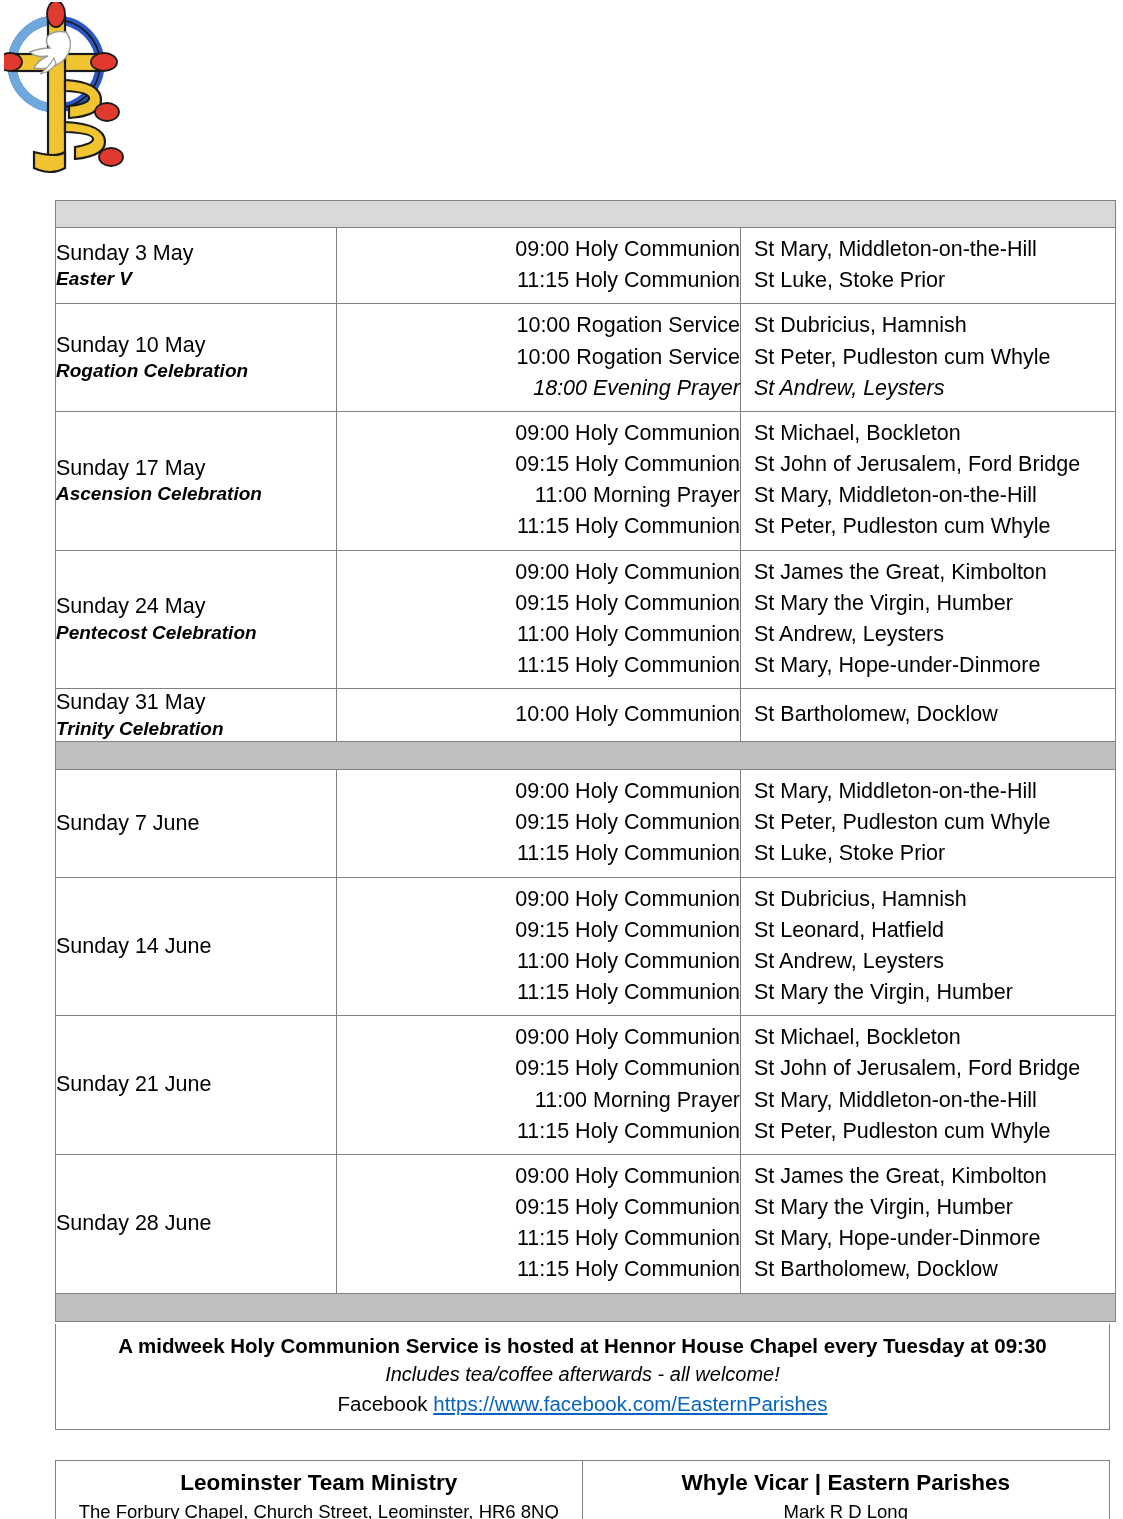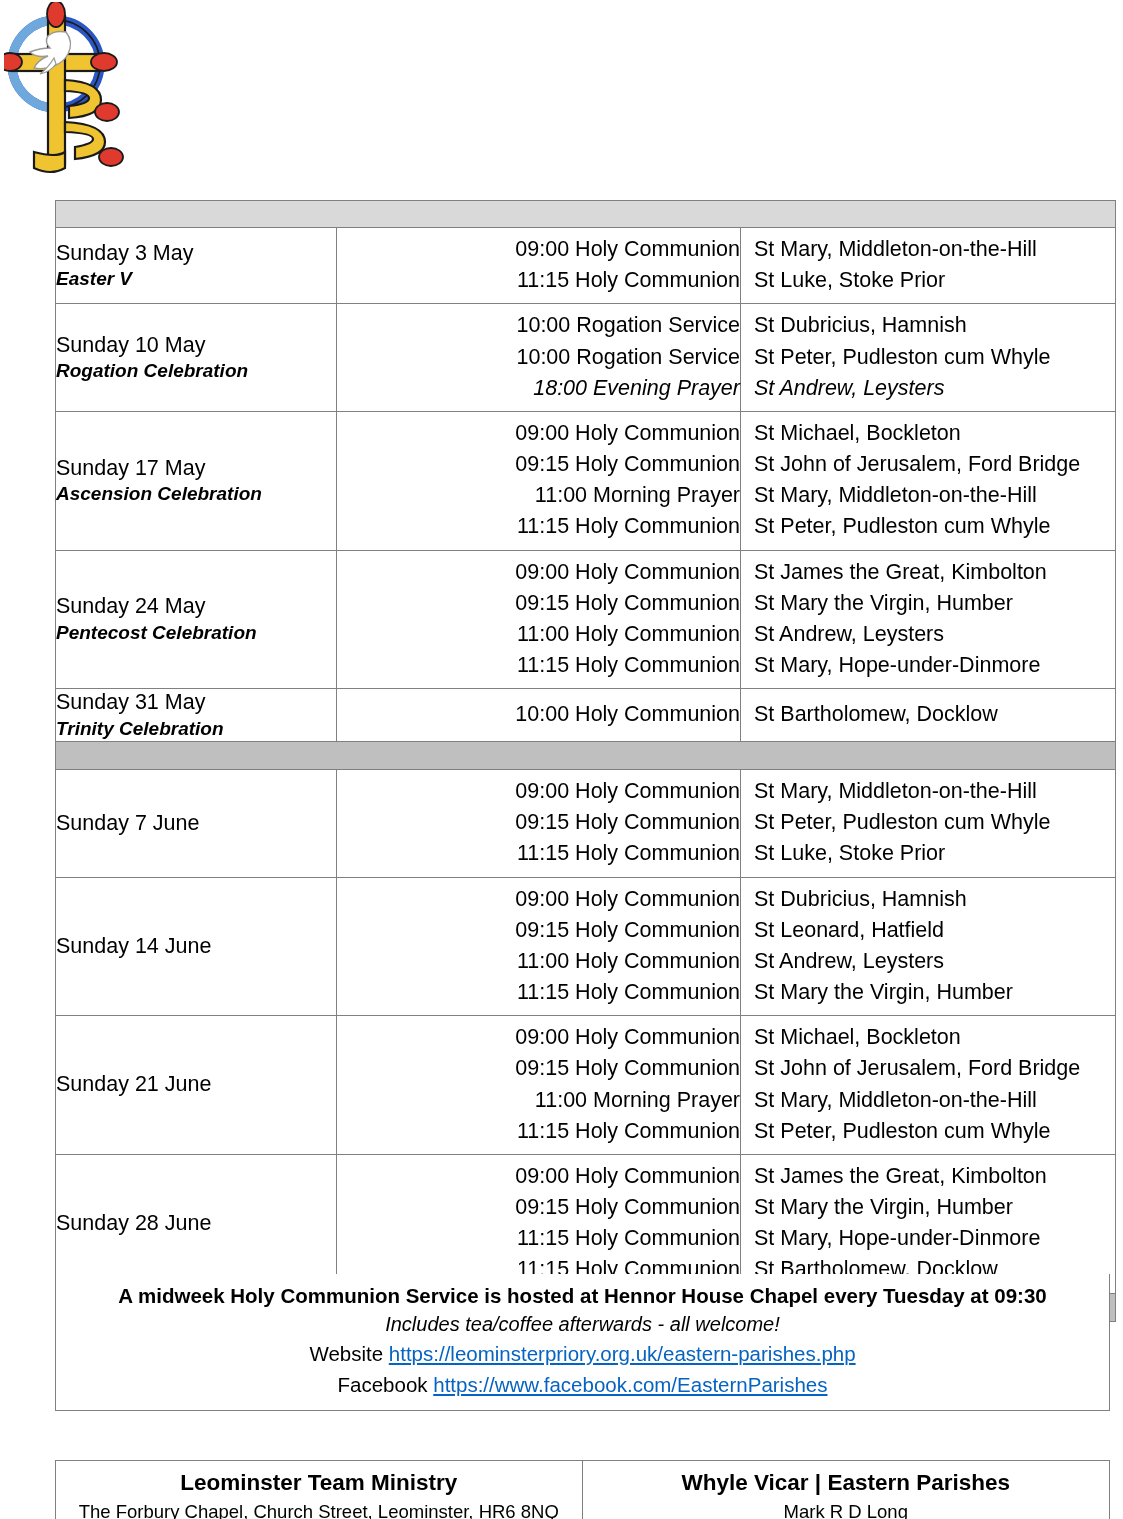--- a/index.html
+++ b/index.html
@@ -405,24 +405,23 @@
               <div class="ln">St Bartholomew, Docklow</div>
             </div>
           </td>
         </tr>
         <tr class="band-dark">
           <td colspan="3"></td>
         </tr>
       </tbody>
   </table>
 
-  <div class="notice" style="top: 1274px;">
+  <div class="notice" style="top: 1324px;">
     <div class="l1">A midweek Holy Communion Service is hosted at Hennor House Chapel every Tuesday at 09:30</div>
     <div class="l2">Includes tea/coffee afterwards - all welcome!</div>
-    <div class="l3"><span>Website</span>&nbsp;<a class="lnk">https://leominsterpriory.org.uk/eastern-parishes.php</a></div>
     <div class="l3"><span>Facebook</span>&nbsp;<a class="lnk">https://www.facebook.com/EasternParishes</a></div>
   </div>
 
   <div class="footer" style="top: 1460px;">
     <div class="fcol left">
       <div class="fh">Leominster Team Ministry</div>
       <div class="fl">The Forbury Chapel, Church Street, Leominster, HR6 8NQ</div>
 
     </div>
     <div class="fcol right">

